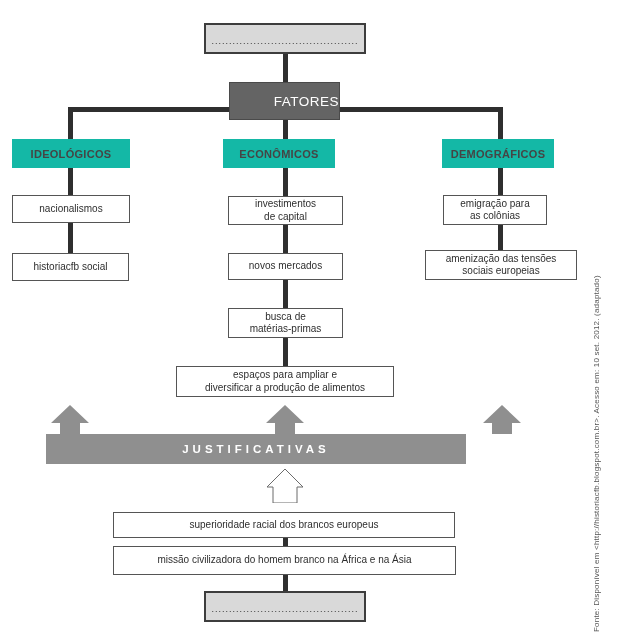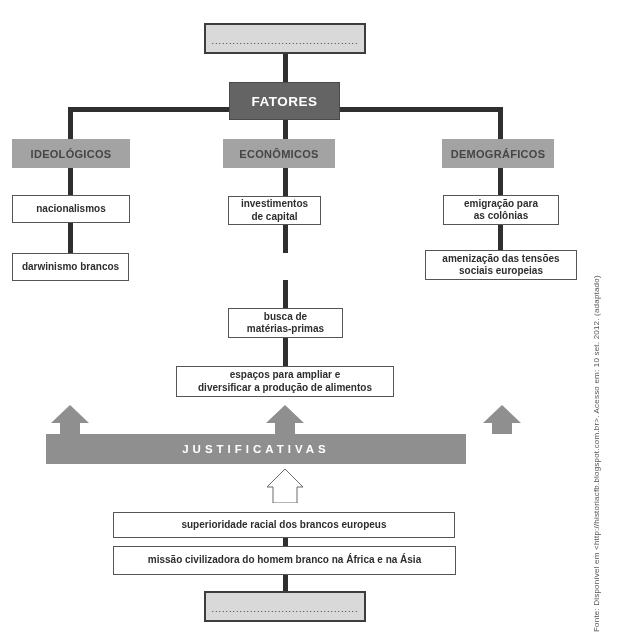--- a/index.html
+++ b/index.html
@@ -11,28 +11,29 @@
   .line{position:absolute;background:#2f2f2f;z-index:1;}
   .line.v{width:5px;}
   .line.h{height:5px;}
   
   .node{
     position:absolute;z-index:2;display:flex;align-items:center;justify-content:center;
     text-align:center;box-sizing:border-box;
   }
   .white-box{
     background:#ffffff;border:1px solid #555555;color:#2e2e2e;
-    font-weight:bold;font-size:10px;line-height:1.25;white-space:pre-line;
+    font-weight:normal;font-size:10px;line-height:1.25;white-space:pre-line;
   }
   .header-box{
-    background:#a3a3a3;color:#454545;font-weight:bold;font-size:11px;letter-spacing:.3px;
+    background:#14b8a6;color:#454545;font-weight:bold;font-size:11px;letter-spacing:.3px;
   }
   .dark-box{
-    background:#646464;color:#ffffff;font-weight:bold;font-size:13.5px;letter-spacing:.5px;
+    background:#646464;color:#ffffff;font-weight:normal;font-size:13.5px;letter-spacing:.5px;
     border:1px solid #4a4a4a;
+    justify-content:flex-end;
   }
   .placeholder-box{
     background:#d9d9d9;border:2.5px solid #3d3d3d;color:#2e2e2e;
     font-size:9px;letter-spacing:1px;align-items:flex-end;
     padding-bottom:6px;overflow:hidden;
   }
   .justify-bar{
     position:absolute;z-index:2;background:#8f8f8f;color:#ffffff;
     display:flex;align-items:center;justify-content:center;
     font-weight:bold;font-size:11.5px;letter-spacing:4px;
@@ -83,37 +84,40 @@
     <span>ECONÔMICOS</span>
   </div>
   <div class="node header-box" style="left:442px;top:139px;width:112px;height:29px">
     <span>DEMOGRÁFICOS</span>
   </div>
 
   <div class="node white-box" style="left:12px;top:195px;width:118px;height:28px">
     <span>nacionalismos</span>
   </div>
   <div class="node white-box" style="left:12px;top:253px;width:117px;height:28px">
-    <span>darwinismo brancos</span>
+    <span>historiacfb social</span>
   </div>
 
-  <div class="node white-box" style="left:228px;top:196px;width:93px;height:29px">
+  <div class="node white-box" style="left:228px;top:196px;width:115px;height:29px">
     <span>investimentos
 de capital</span>
+  </div>
+  <div class="node white-box" style="left:228px;top:253px;width:115px;height:27px">
+    <span>novos mercados</span>
   </div>
   <div class="node white-box" style="left:228px;top:308px;width:115px;height:30px">
     <span>busca de
 matérias-primas</span>
   </div>
   <div class="node white-box" style="left:176px;top:366px;width:218px;height:31px">
     <span>espaços para ampliar e
 diversificar a produção de alimentos</span>
   </div>
 
-  <div class="node white-box" style="left:443px;top:195px;width:116px;height:30px">
+  <div class="node white-box" style="left:443px;top:195px;width:104px;height:30px">
     <span>emigração para
 as colônias</span>
   </div>
   <div class="node white-box" style="left:425px;top:250px;width:152px;height:30px">
     <span>amenização das tensões
 sociais europeias</span>
   </div>
 
   <div class="arrow" style="left:51px;top:405px">
     <svg width="38" height="29" viewBox="0 0 38 29">

